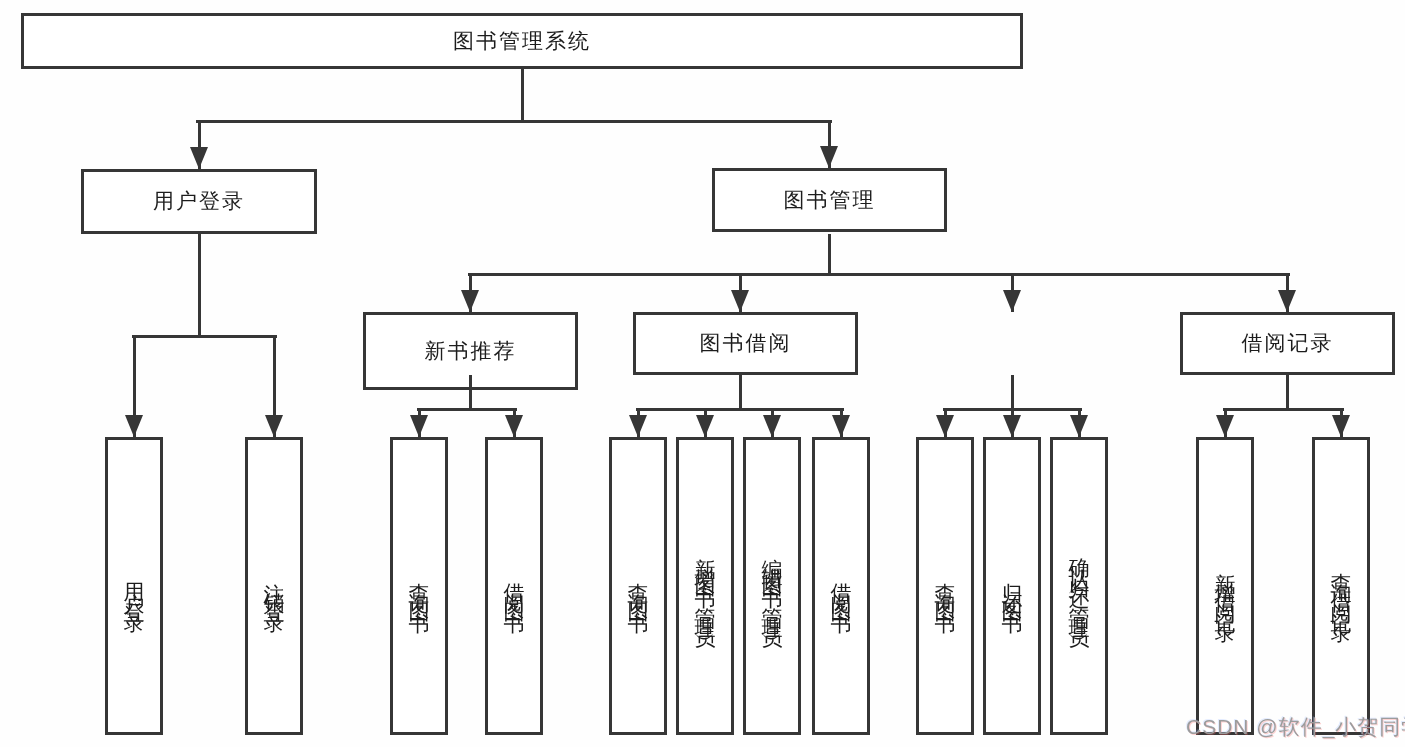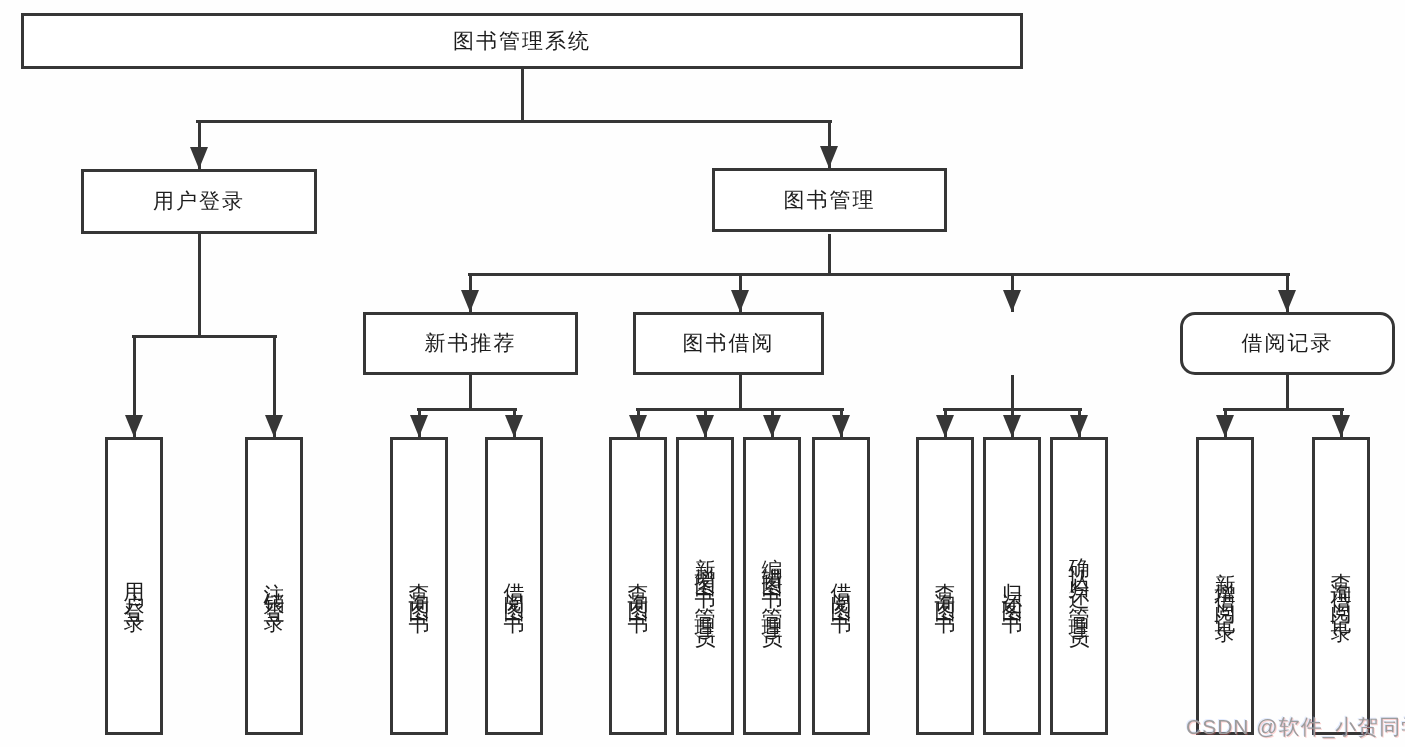--- a/index.html
+++ b/index.html
@@ -38,23 +38,23 @@
 </head>
 <body>
 
 <div id="stage" style="--line-color: #363636; --watermark-color: #9c9c9c;">
 
   <div class="node" style="left:21px;top:13px;width:1002px;height:56px;">图书管理系统</div>
 
   <div class="node" style="left:81px;top:169px;width:236px;height:65px;">用户登录</div>
   <div class="node" style="left:712px;top:168px;width:235px;height:64px;">图书管理</div>
 
-  <div class="node" style="left:363px;top:312px;width:215px;height:63px;">新书推荐</div>
-  <div class="node" style="left:633px;top:312px;width:191px;height:63px;">图书借阅</div>
-  <div class="node" style="left:1180px;top:312px;width:215px;height:63px;border-radius:15px;">借阅记录</div>
+  <div class="node" style="left:363px;top:312px;width:215px;height:78px;">新书推荐</div>
+  <div class="node" style="left:633px;top:312px;width:225px;height:63px;">图书借阅</div>
+  <div class="node" style="left:1180px;top:312px;width:215px;height:63px;">借阅记录</div>
 
   <div class="node v" style="left:105px;top:437px;width:58px;height:298px;">用户登录</div>
   <div class="node v" style="left:245px;top:437px;width:58px;height:298px;">注销登录</div>
 
   <div class="node v" style="left:390px;top:437px;width:58px;height:298px;">查询图书</div>
   <div class="node v" style="left:485px;top:437px;width:58px;height:298px;">借阅图书</div>
 
   <div class="node v" style="left:609px;top:437px;width:58px;height:298px;">查询图书</div>
   <div class="node v" style="left:676px;top:437px;width:58px;height:298px;">新增图书（管理员）</div>
   <div class="node v" style="left:743px;top:437px;width:58px;height:298px;">编辑图书（管理员）</div>

